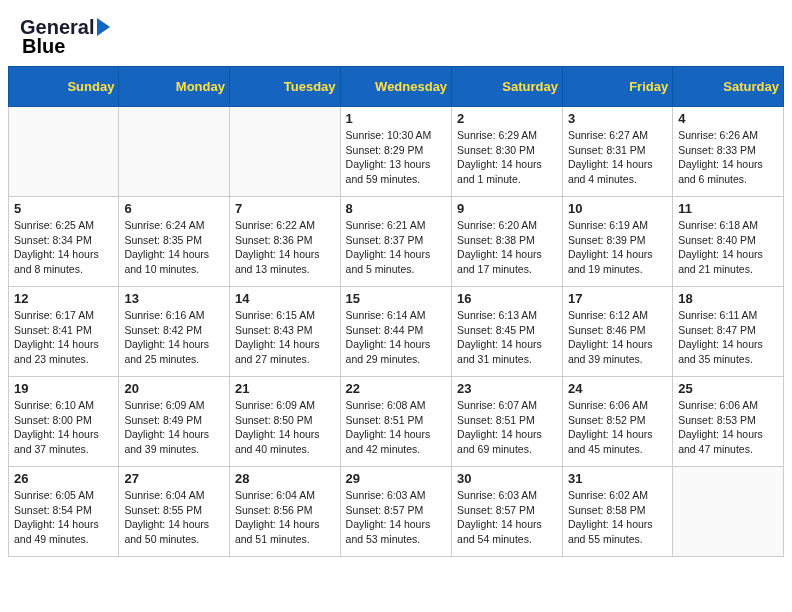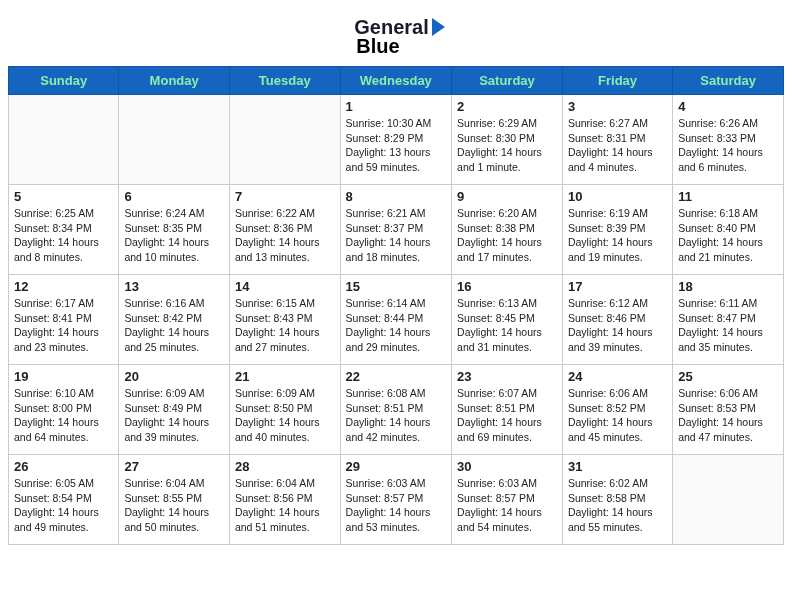--- a/index.html
+++ b/index.html
@@ -4,23 +4,23 @@
   <style>
     * { box-sizing: border-box; margin: 0; padding: 0; }
     body {
       font-family: Arial, sans-serif;
       background: #fff;
       width: 792px;
       min-height: 612px;
     }
     .header {
       display: flex;
-      justify-content: center;
+      justify-content: flex-start;
       align-items: flex-start;
-      padding: 16px 20px 8px 27px;
+      padding: 16px 20px 8px 20px;
     }
     .logo {
       display: flex;
       align-items: center;
     }
     .title-block {
       text-align: right;
     }
     .month-title {
       font-size: 36px;
@@ -35,25 +35,25 @@
       width: 100%;
       border-collapse: collapse;
       padding: 0 8px;
       margin: 0 auto;
     }
     .calendar-wrapper {
       padding: 0 8px 8px 8px;
     }
     .calendar th {
       background-color: #1565c0;
-      color: #86efac;
+      color: #fde047;
       font-size: 13px;
       font-weight: bold;
-      padding: 6px 4px;
-      text-align: center;
+      padding: 12px 4px;
+      text-align: right;
       border: 1px solid #1255a0;
     }
     .calendar td {
       border: 1px solid #ccc;
       vertical-align: top;
       padding: 4px 5px;
       width: 113px;
       min-height: 85px;
       background: #fff;
       font-size: 11px;
@@ -139,21 +139,21 @@
           <td>
             <div class="day-number">6</div>
             <div class="day-info"><span>Sunrise: 6:24 AM</span><br><span>Sunset: 8:35 PM</span><br><span>Daylight: 14 hours</span><br><span>and 10 minutes.</span></div>
           </td>
           <td>
             <div class="day-number">7</div>
             <div class="day-info"><span>Sunrise: 6:22 AM</span><br><span>Sunset: 8:36 PM</span><br><span>Daylight: 14 hours</span><br><span>and 13 minutes.</span></div>
           </td>
           <td>
             <div class="day-number">8</div>
-            <div class="day-info"><span>Sunrise: 6:21 AM</span><br><span>Sunset: 8:37 PM</span><br><span>Daylight: 14 hours</span><br><span>and 18 minutes.</span></div>
+            <div class="day-info"><span>Sunrise: 6:21 AM</span><br><span>Sunset: 8:37 PM</span><br><span>Daylight: 14 hours</span><br><span>and 5 minutes.</span></div>
           </td>
           <td>
             <div class="day-number">9</div>
             <div class="day-info"><span>Sunrise: 6:20 AM</span><br><span>Sunset: 8:38 PM</span><br><span>Daylight: 14 hours</span><br><span>and 17 minutes.</span></div>
           </td>
           <td>
             <div class="day-number">10</div>
             <div class="day-info"><span>Sunrise: 6:19 AM</span><br><span>Sunset: 8:39 PM</span><br><span>Daylight: 14 hours</span><br><span>and 19 minutes.</span></div>
           </td>
           <td>
@@ -187,21 +187,21 @@
             <div class="day-info"><span>Sunrise: 6:12 AM</span><br><span>Sunset: 8:46 PM</span><br><span>Daylight: 14 hours</span><br><span>and 39 minutes.</span></div>
           </td>
           <td>
             <div class="day-number">18</div>
             <div class="day-info"><span>Sunrise: 6:11 AM</span><br><span>Sunset: 8:47 PM</span><br><span>Daylight: 14 hours</span><br><span>and 35 minutes.</span></div>
           </td>
         </tr>
         <tr class="week-row">
           <td>
             <div class="day-number">19</div>
-            <div class="day-info"><span>Sunrise: 6:10 AM</span><br><span>Sunset: 8:00 PM</span><br><span>Daylight: 14 hours</span><br><span>and 64 minutes.</span></div>
+            <div class="day-info"><span>Sunrise: 6:10 AM</span><br><span>Sunset: 8:00 PM</span><br><span>Daylight: 14 hours</span><br><span>and 37 minutes.</span></div>
           </td>
           <td>
             <div class="day-number">20</div>
             <div class="day-info"><span>Sunrise: 6:09 AM</span><br><span>Sunset: 8:49 PM</span><br><span>Daylight: 14 hours</span><br><span>and 39 minutes.</span></div>
           </td>
           <td>
             <div class="day-number">21</div>
             <div class="day-info"><span>Sunrise: 6:09 AM</span><br><span>Sunset: 8:50 PM</span><br><span>Daylight: 14 hours</span><br><span>and 40 minutes.</span></div>
           </td>
           <td>

